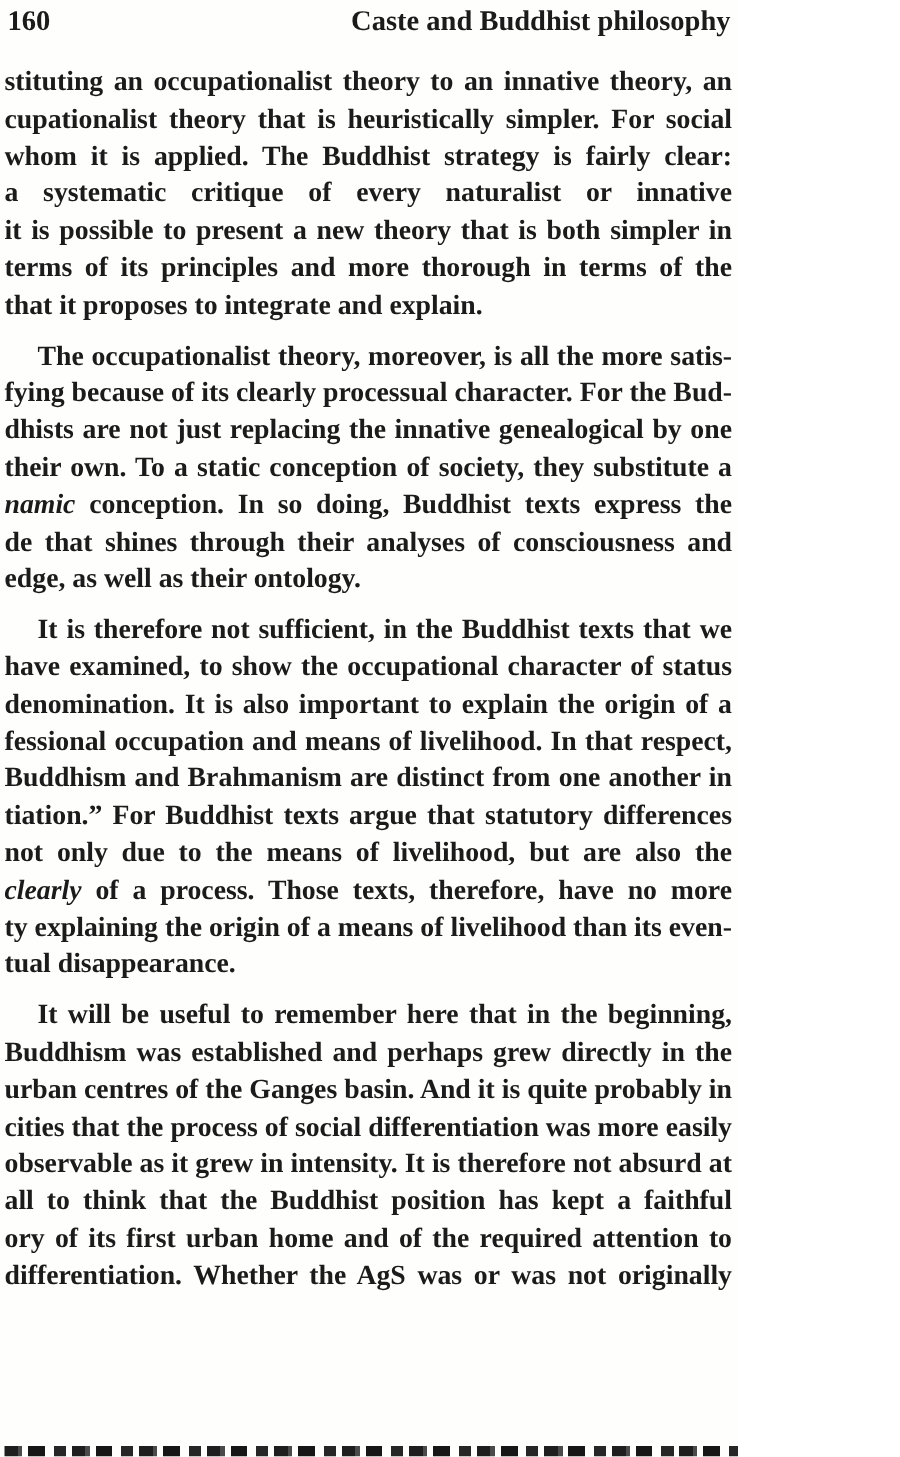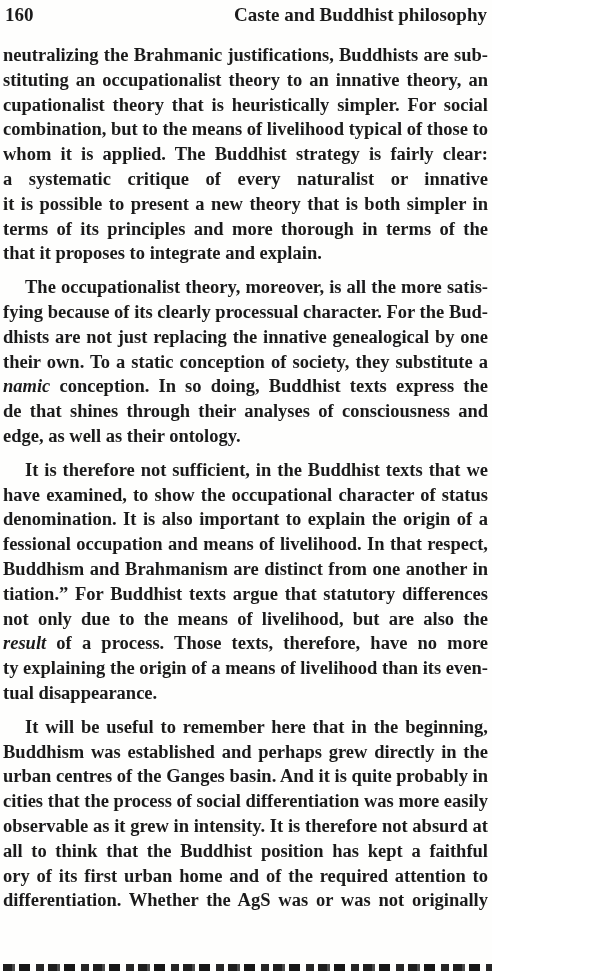--- a/index.html
+++ b/index.html
@@ -65,24 +65,22 @@
 <body>
 
 <div class="page">
   <div class="header">
     <span>160</span>
     <span>Caste and Buddhist philosophy</span>
   </div>
 
   <div class="body-text" id="body-text">
       <div class="paragraph">
-        <div class="line"><span>neutralizing the Brahmanic justifications, Buddhists are sub-</span></div>
         <div class="line"><span>stituting an occupationalist theory to an innative theory, an oc-</span></div>
         <div class="line"><span>cupationalist theory that is heuristically simpler. For social de-</span></div>
-        <div class="line"><span>combination, but to the means of livelihood typical of those to</span></div>
         <div class="line"><span>whom it is applied. The Buddhist strategy is fairly clear: through</span></div>
         <div class="line"><span>a systematic critique of every naturalist or innative justification,</span></div>
         <div class="line"><span>it is possible to present a new theory that is both simpler in</span></div>
         <div class="line"><span>terms of its principles and more thorough in terms of the </span><i>facts</i></div>
         <div class="line lastline"><span>that it proposes to integrate and explain.</span></div>
       </div>
       <div class="paragraph indent">
         <div class="line"><span>The occupationalist theory, moreover, is all the more satis-</span></div>
         <div class="line"><span>fying because of its clearly processual character. For the Bud-</span></div>
         <div class="line"><span>dhists are not just replacing the innative genealogical by one of</span></div>
@@ -92,21 +90,21 @@
         <div class="line lastline"><span>edge, as well as their ontology.</span></div>
       </div>
       <div class="paragraph indent">
         <div class="line"><span>It is therefore not sufficient, in the Buddhist texts that we</span></div>
         <div class="line"><span>have examined, to show the occupational character of status and</span></div>
         <div class="line"><span>denomination. It is also important to explain the origin of a pro-</span></div>
         <div class="line"><span>fessional occupation and means of livelihood. In that respect,</span></div>
         <div class="line"><span>Buddhism and Brahmanism are distinct from one another in the</span></div>
         <div class="line"><span>tiation.” For Buddhist texts argue that statutory differences are</span></div>
         <div class="line"><span>not only due to the means of livelihood, but are also the fleeting</span></div>
-        <div class="line"><i>result</i><span> of a process. Those texts, therefore, have no more difficul-</span></div>
+        <div class="line"><i>clearly</i><span> of a process. Those texts, therefore, have no more difficul-</span></div>
         <div class="line"><span>ty explaining the origin of a means of livelihood than its even-</span></div>
         <div class="line lastline"><span>tual disappearance.</span></div>
       </div>
       <div class="paragraph indent">
         <div class="line"><span>It will be useful to remember here that in the beginning,</span></div>
         <div class="line"><span>Buddhism was established and perhaps grew directly in the first</span></div>
         <div class="line"><span>urban centres of the Ganges basin. And it is quite probably in the</span></div>
         <div class="line"><span>cities that the process of social differentiation was more easily</span></div>
         <div class="line"><span>observable as it grew in intensity. It is therefore not absurd at</span></div>
         <div class="line"><span>all to think that the Buddhist position has kept a faithful mem-</span></div>

